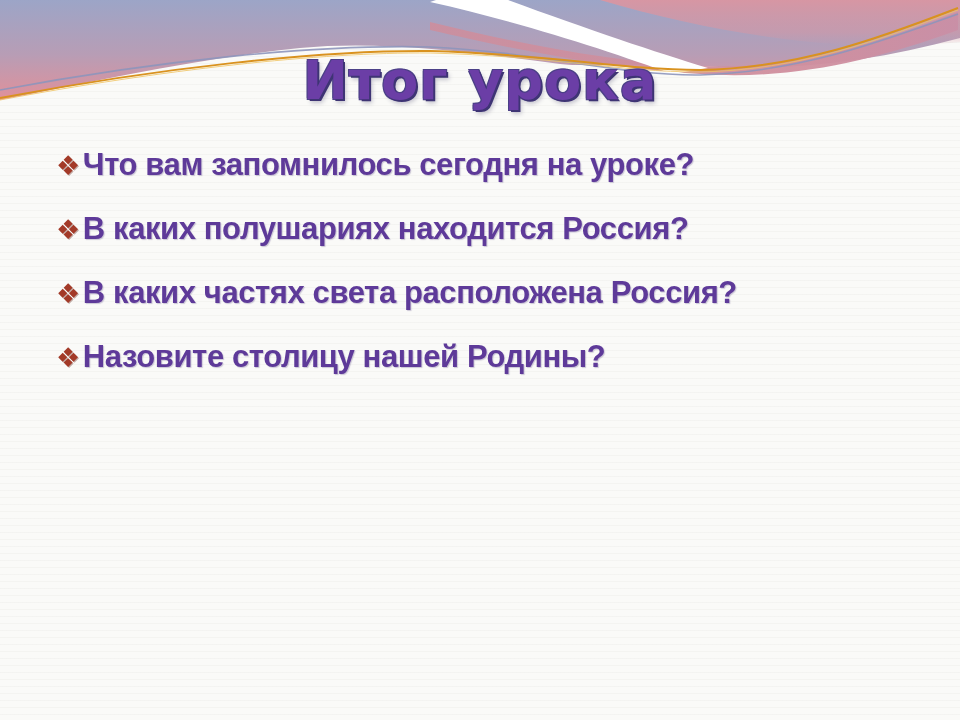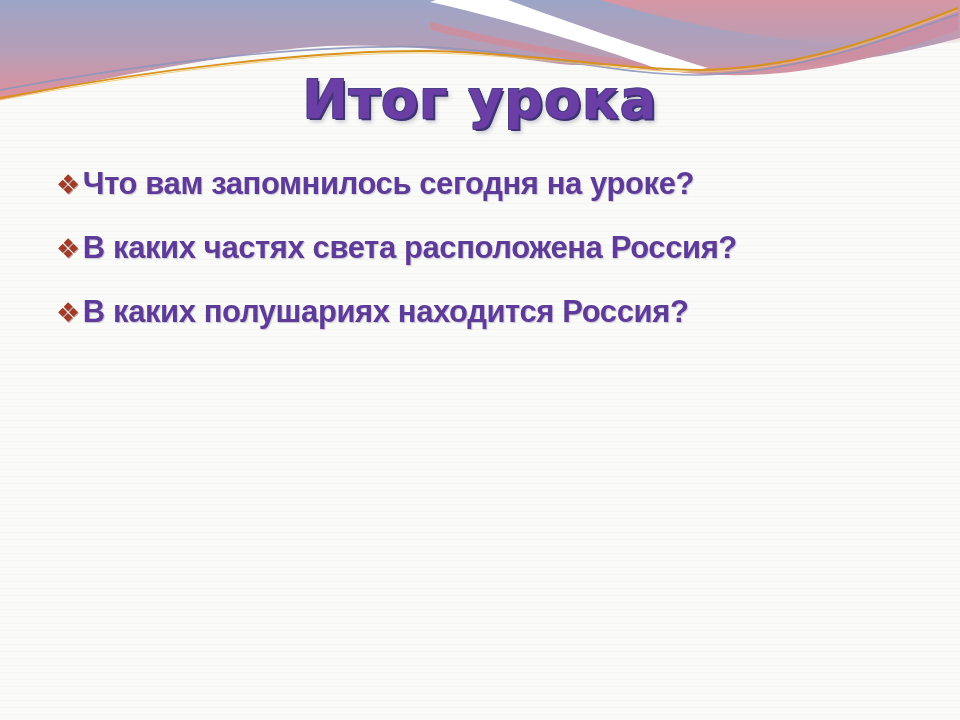--- a/index.html
+++ b/index.html
@@ -18,21 +18,21 @@
         rgba(255,255,255,0) 1px, rgba(255,255,255,0) 7px),
       #FAFAF8;
   }
   .header-wave {
     position: absolute; top: 0; left: 0;
     width: 960px; height: 132px;
     display: block;
   }
   .content {
     position: relative; z-index: 1;
-    padding-top: 68px;
+    padding-top: 49px;
   }
   .title {
     margin: 0;
     text-align: center;
     font-family: "DejaVu Sans", sans-serif;
     font-size: 54px;
     font-weight: bold;
     letter-spacing: 1px;
     color: #6B3EA6;
     text-shadow:
@@ -106,21 +106,24 @@
   </svg>
 
   <div class="content">
     <h1 class="title">Итог урока</h1>
 
     <ul class="bullet-list">
       <li>
         <span class="bullet-marker">❖</span><span class="bullet-text">Что вам запомнилось сегодня на уроке?</span>
       </li>
       <li>
+        <span class="bullet-marker">❖</span><span class="bullet-text">В каких полушариях находится Россия?</span>
+      </li>
+      <li>
         <span class="bullet-marker">❖</span><span class="bullet-text">В каких частях света расположена Россия?</span>
       </li>
       <li>
-        <span class="bullet-marker">❖</span><span class="bullet-text">В каких полушариях находится Россия?</span>
+        <span class="bullet-marker">❖</span><span class="bullet-text">Назовите столицу нашей Родины?</span>
       </li>
     </ul>
   </div>
 
 </div>
 
 </body></html>

